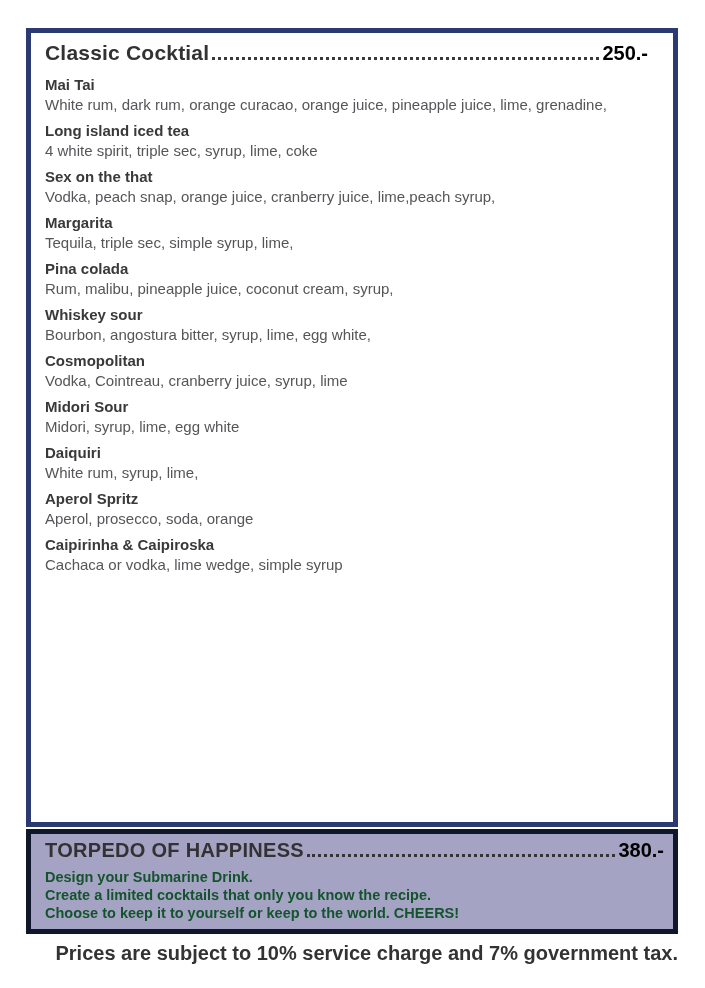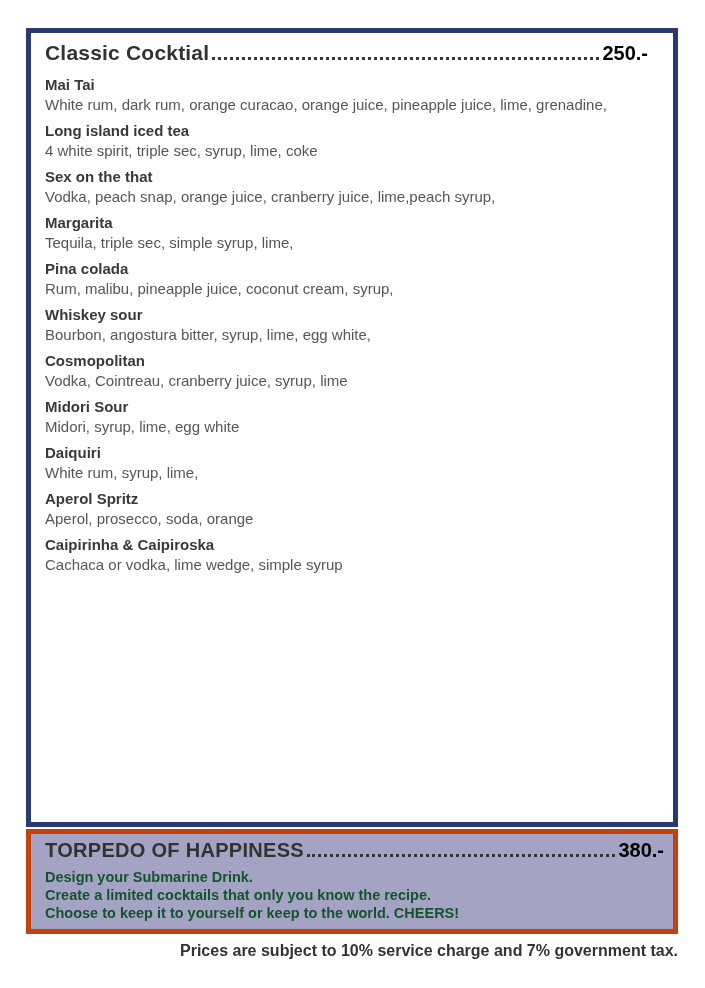--- a/index.html
+++ b/index.html
@@ -64,41 +64,41 @@
     line-height: 20px;
   }
   
   .special-box {
     position: absolute;
     left: 26px;
     top: 829px;
     width: 652px;
     height: 105px;
     box-sizing: border-box;
-    border: 5px solid #c2410c;
+    border: 5px solid #0f172a;
     background: #a5a3c3;
     padding: 5px 9px 0 14px;
   }
   .special-box .section-header { margin: 0 0 6px 0; }
   .special-box .section-title { font-size: 20px; letter-spacing: 0.3px; }
   .special-box .leader { border-color: #343436; }
   .special-line {
     font-size: 14.5px;
     font-weight: bold;
     color: #14532d;
     line-height: 18px;
   }
   
   .page-footer {
     position: absolute;
     left: 0;
     top: 942px;
     width: 678px;
     text-align: right;
-    font-size: 16px;
+    font-size: 20px;
     font-weight: bold;
     color: #333335;
   }
 </style>
 </head>
 <body>
 
 <div class="page">
 
   <section class="menu-box">

